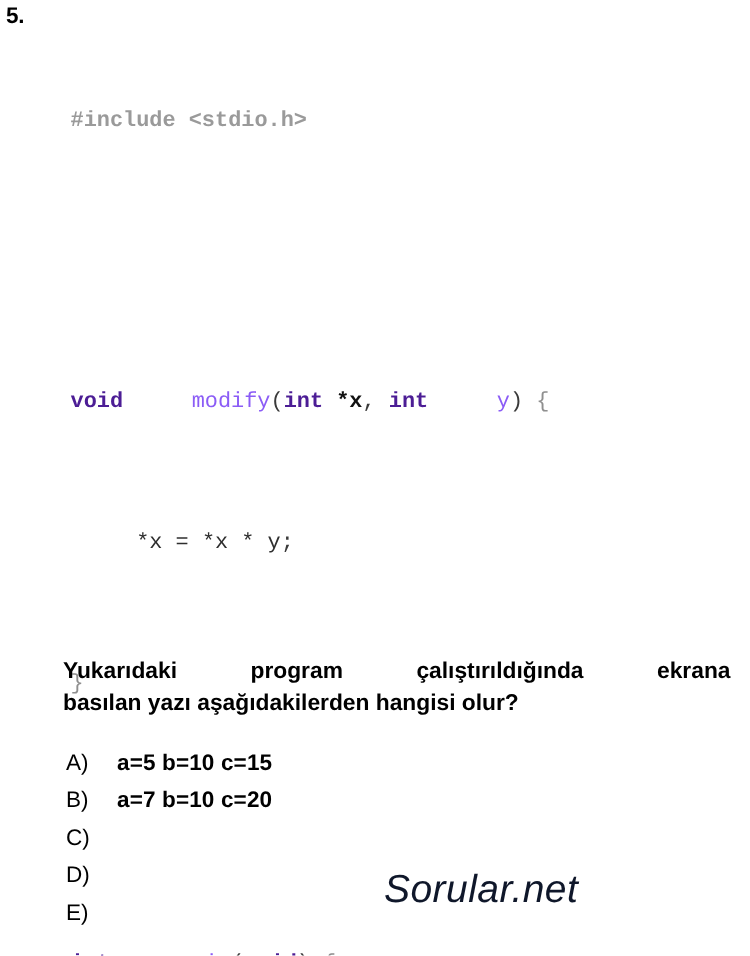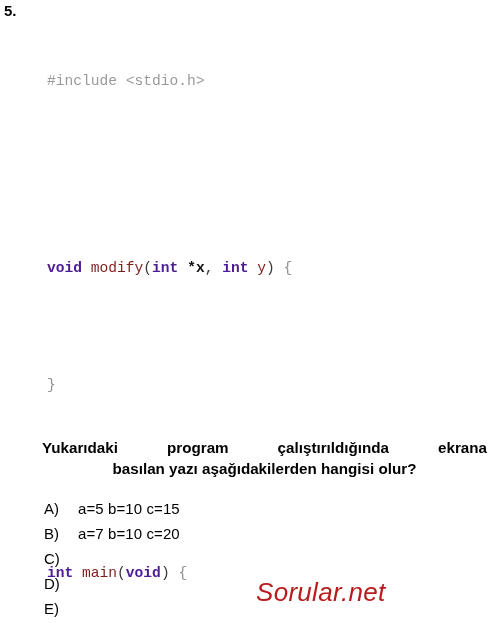--- a/index.html
+++ b/index.html
@@ -48,42 +48,42 @@
     white-space: pre;
     color: #1a1a1a;
   }
   .code-line {
     white-space: pre;
     height: 23.4px;
   }
   .code-line.blank { height: 23.4px; }
 
   
-  .tok-pre   { color: #9a9a9a; font-weight: normal; }
+  .tok-pre   { color: #9a9a9a; font-weight: bold; }
   .tok-kw    { color: #4c1d95; font-weight: bold; }
-  .tok-id    { color: #7f1d1d; font-weight: normal; }
+  .tok-id    { color: #8b5cf6; font-weight: normal; margin-left: 37px; }
   .tok-punct { color: #3a3a3a; font-weight: normal; }
   .tok-brace { color: #8f8f8f; font-weight: normal; }
   .tok-op    { color: #2e2e2e; font-weight: normal; }
   .tok-ptr   { color: #111111; font-weight: bold; }
 
   
   .prompt {
     position: absolute;
     left: 42px;
     top: 437px;
     width: 445px;
     font-family: "Liberation Sans", sans-serif;
     font-size: 15.2px;
     font-weight: bold;
     line-height: 21px;
     text-align: justify;
     color: #000;
   }
-  .prompt .l2 { display: block; text-align: center; }
+  .prompt .l2 { display: block; text-align: left; }
   .prompt .l1 {
     display: block;
     text-align: justify;
     text-align-last: justify;
   }
 
   
   .options {
     position: absolute;
     left: 44px;
@@ -97,55 +97,56 @@
     font-family: "Liberation Sans", sans-serif;
     font-size: 15px;
     color: #000;
   }
   .option-letter {
     width: 34px;
     flex: 0 0 34px;
     font-weight: normal;
   }
   .option-text {
-    font-weight: normal;
+    font-weight: bold;
     letter-spacing: 0.1px;
     text-align: center;
   }
 
   
   .watermark {
     position: absolute;
     left: 256px;
     top: 577px;
     font-family: "Liberation Sans", sans-serif;
     font-size: 26px;
     font-style: italic;
     font-weight: normal;
-    color: #b91c1c;
+    color: #0f172a;
     letter-spacing: 0.3px;
     user-select: none;
     pointer-events: none;
   }
 </style>
 </head>
 <body>
 
 <div class="page">
 
   <div class="q-number">5.</div>
 
   <div class="code-block">
 
     <div class="code-line"><span class="tok-pre">#include &lt;stdio.h&gt;</span></div>
 
     <div class="code-line blank">&nbsp;</div>
 
     <div class="code-line"><span class="tok-kw">void</span><span class="tok-id"> modify</span><span class="tok-punct">(</span><span class="tok-kw">int</span><span class="tok-ptr"> *x</span><span class="tok-punct">, </span><span class="tok-kw">int</span><span class="tok-id"> y</span><span class="tok-punct">)</span><span class="tok-brace"> {</span></div>
 
+    <div class="code-line"><span class="tok-op">     *x</span><span class="tok-op"> = </span><span class="tok-op">*x * y</span><span class="tok-punct">;</span></div>
 
     <div class="code-line"><span class="tok-brace">}</span></div>
 
     <div class="code-line blank">&nbsp;</div>
 
     <div class="code-line"><span class="tok-kw">int</span><span class="tok-id"> main</span><span class="tok-punct">(</span><span class="tok-kw">void</span><span class="tok-punct">)</span><span class="tok-brace"> {</span></div>
 
     
 
     

